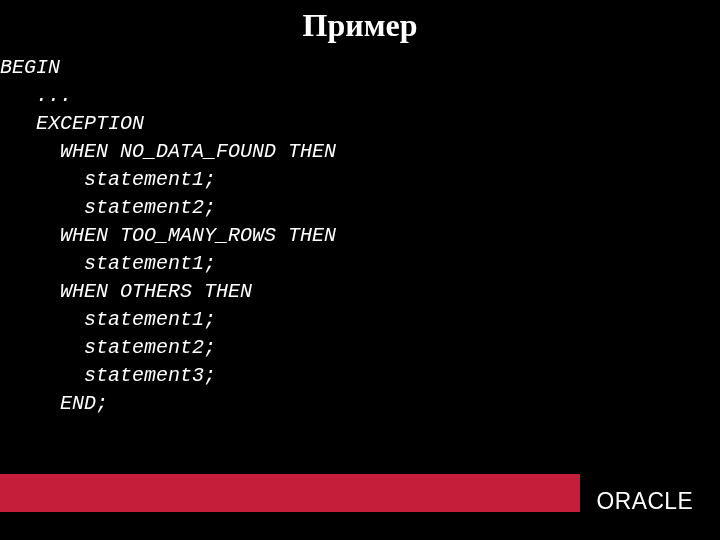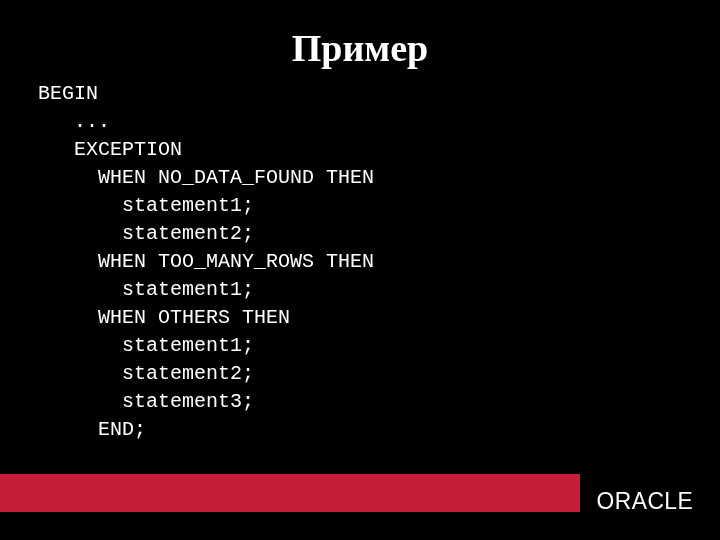--- a/index.html
+++ b/index.html
@@ -11,33 +11,33 @@
       width: 720px;
       height: 540px;
       background: #000000;
       overflow: hidden;
       position: relative;
       font-family: "Courier New", monospace;
     }
     .title {
       color: #ffffff;
       font-family: "Times New Roman", serif;
-      font-size: 38px;
+      font-size: 32px;
       font-weight: bold;
       text-align: center;
-      padding-top: 26px;
+      padding-top: 7px;
       padding-bottom: 10px;
     }
     .code-block {
-      padding-left: 38px;
       color: #ffffff;
       font-size: 20px;
       line-height: 1.4;
       font-family: "Courier New", monospace;
       white-space: pre;
+      font-style: italic;
     }
     .footer-bar {
       position: absolute;
       bottom: 28px;
       left: 0;
       right: 0;
       height: 38px;
       display: flex;
     }
     .red-bar {

